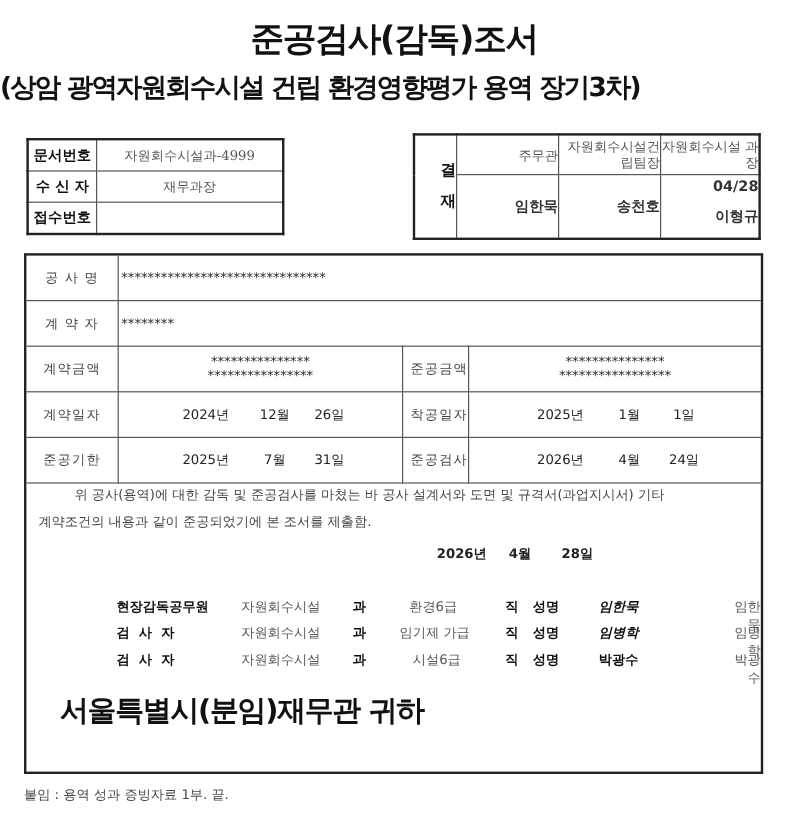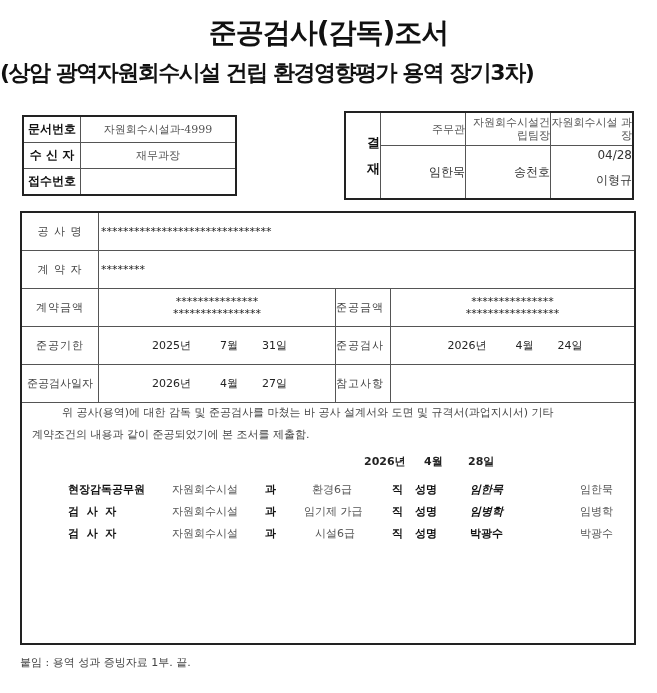--- a/index.html
+++ b/index.html
@@ -16,37 +16,37 @@
   
   .info { left:22px; top:115px; width:215px; border:2px solid #222; }
   .info td { border:1px solid #555; height:25px; font-size:12px; }
   .info td.lbl { width:56px; font-family:"DejaVu Serif", serif; font-weight:bold; text-align:center; color:#111; }
   .info td.val { font-family:"DejaVu Serif", serif; text-align:center; color:#555; font-size:11px; }
   
   .appr { left:344px; top:111px; width:290px; border:2px solid #222; }
   .appr td { border:1px solid #555; font-size:11px; text-align:right; color:#555; }
   .appr td.side { width:34px; font-weight:bold; color:#111; font-size:13px; line-height:26px; }
   .appr td.hdr { height:32px; line-height:13px; }
-  .appr td.name { height:50px; font-weight:normal; color:#333; font-size:12px; }
+  .appr td.name { height:50px; font-weight:bold; color:#333; font-size:12px; }
   
   .main { position:absolute; left:20px; top:211px; width:612px; height:430px; border:2px solid #222; }
   .grid { left:0; top:0; width:612px; }
   .grid td { border:1px solid #555; height:37px; font-size:11px; color:#444; }
   .grid tr:first-child td { border-top:none; }
   .grid td:first-child { border-left:none; }
   .grid td:last-child { border-right:none; }
   .grid td.lbl { width:76px; text-align:center; letter-spacing:1px; }
-  .grid td.lbl2 { width:54px; text-align:left; letter-spacing:1px; }
+  .grid td.lbl2 { width:54px; text-align:right; letter-spacing:1px; }
   .grid td.left { padding-left:2px; text-align:left; color:#222; }
   .grid td.ctr { text-align:center; color:#222; line-height:12px; }
   .date span { display:inline-block; }
   .body-text { position:absolute; left:40px; top:189px; font-size:11px; color:#444; line-height:22px; }
   .sign-date { position:absolute; top:241px; font-size:11px; font-weight:bold; color:#222; }
   .sigrow { position:absolute; left:0; width:612px; height:18px; font-size:11px; }
-  .sigrow span { position:absolute; top:0; }
+  .sigrow span { position:absolute; top:16px;margin-left:29px; }
   .b { font-weight:bold; color:#111; }
   .g { color:#555;text-align:right; }
   .i { font-weight:bold; font-style:italic; color:#111; }
   .addressee { position:absolute; left:28px; top:363px; font-size:24px; font-weight:bold; color:#111; letter-spacing:-1px; }
   .attach { position:absolute; left:20px; top:655px; font-size:11px; color:#444; }
 </style>
 </head>
 <body>
 
 <div class="title1">준공검사(감독)조서</div>
@@ -108,42 +108,46 @@
         <div>***************</div>
         <div>****************</div>
       </td>
       <td class="lbl2">준공금액</td>
       <td class="ctr">
         <div>***************</div>
         <div>*****************</div>
       </td>
     </tr>
     <tr>
+      <td class="lbl">계약일자</td>
+      <td class="ctr date">
+        <span style="width:64px">2024년</span>
+        <span style="width:44px">12월</span>
+        <span style="width:40px">26일</span>
+      </td>
+      <td class="lbl2">착공일자</td>
+      <td class="ctr date">
+        <span style="width:64px">2025년</span>
+        <span style="width:44px">1월</span>
+        <span style="width:40px">1일</span>
+      </td>
+    </tr>
+    <tr>
       <td class="lbl">준공기한</td>
       <td class="ctr date">
         <span style="width:64px">2025년</span>
         <span style="width:44px">7월</span>
         <span style="width:40px">31일</span>
       </td>
       <td class="lbl2">준공검사</td>
       <td class="ctr date">
         <span style="width:64px">2026년</span>
         <span style="width:44px">4월</span>
         <span style="width:40px">24일</span>
       </td>
-    </tr>
-    <tr>
-      <td class="lbl" style="letter-spacing:0">준공검사일자</td>
-      <td class="ctr date">
-        <span style="width:64px">2026년</span>
-        <span style="width:44px">4월</span>
-        <span style="width:40px">27일</span>
-      </td>
-      <td class="lbl2">참고사항</td>
-      <td class="left"></td>
     </tr>
   </tbody>
     </table>
 
   <div class="body-text" style="left:0;width:612px">
     <div style="padding-left:40px">위 공사(용역)에 대한 감독 및 준공검사를 마쳤는 바 공사 설계서와 도면 및 규격서(과업지시서) 기타</div>
     <div style="padding-left:10px">계약조건의 내용과 같이 준공되었기에 본 조서를 제출함.</div>
   </div>
 
   <div class="sign-date" style="left:342px">2026년</div>
@@ -174,15 +178,16 @@
     <span class="b" style="left:46px;white-space:pre">검  사  자</span>
     <span class="g" style="left:150px">자원회수시설</span>
     <span class="b" style="left:243px">과</span>
     <span class="g" style="left:293px">시설6급</span>
     <span class="b" style="left:370px">직</span>
     <span class="b" style="left:393px">성명</span>
     <span class="i" style="left:448px;font-style:normal">박광수</span>
     <span class="g" style="left:558px">박광수</span>
   </div>
 
+  <div class="addressee">서울특별시(분임)재무관 귀하</div>
 </div>
 
 <div class="attach">붙임 : 용역 성과 증빙자료 1부.  끝.</div>
 
 </body></html>

